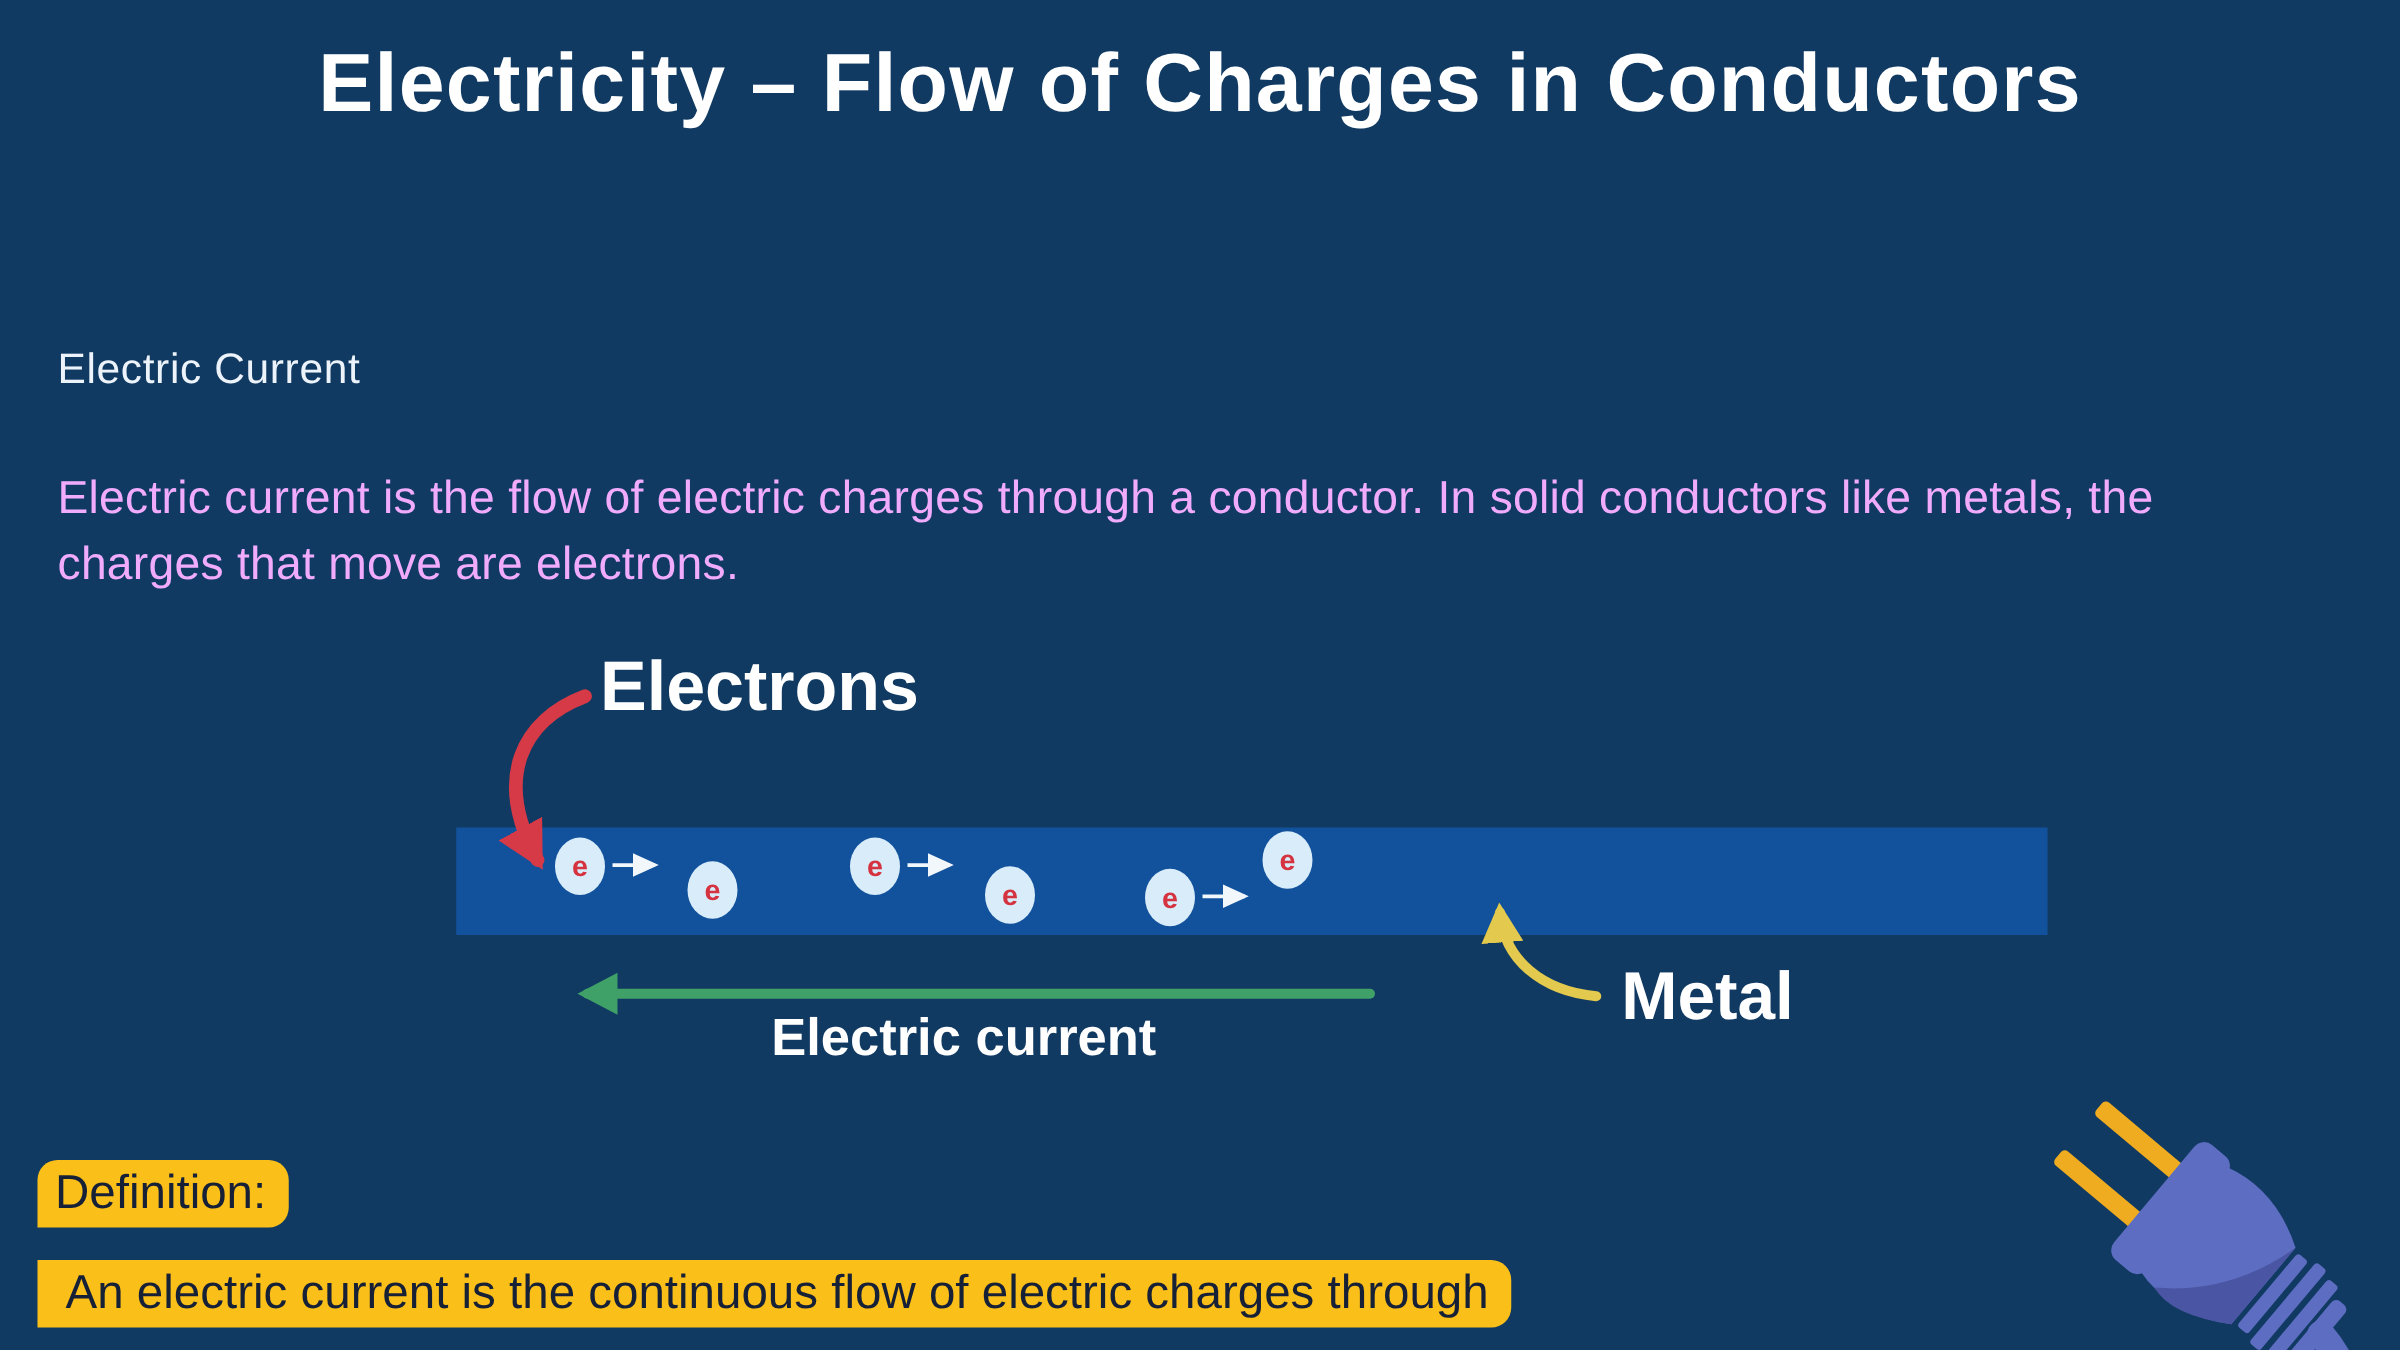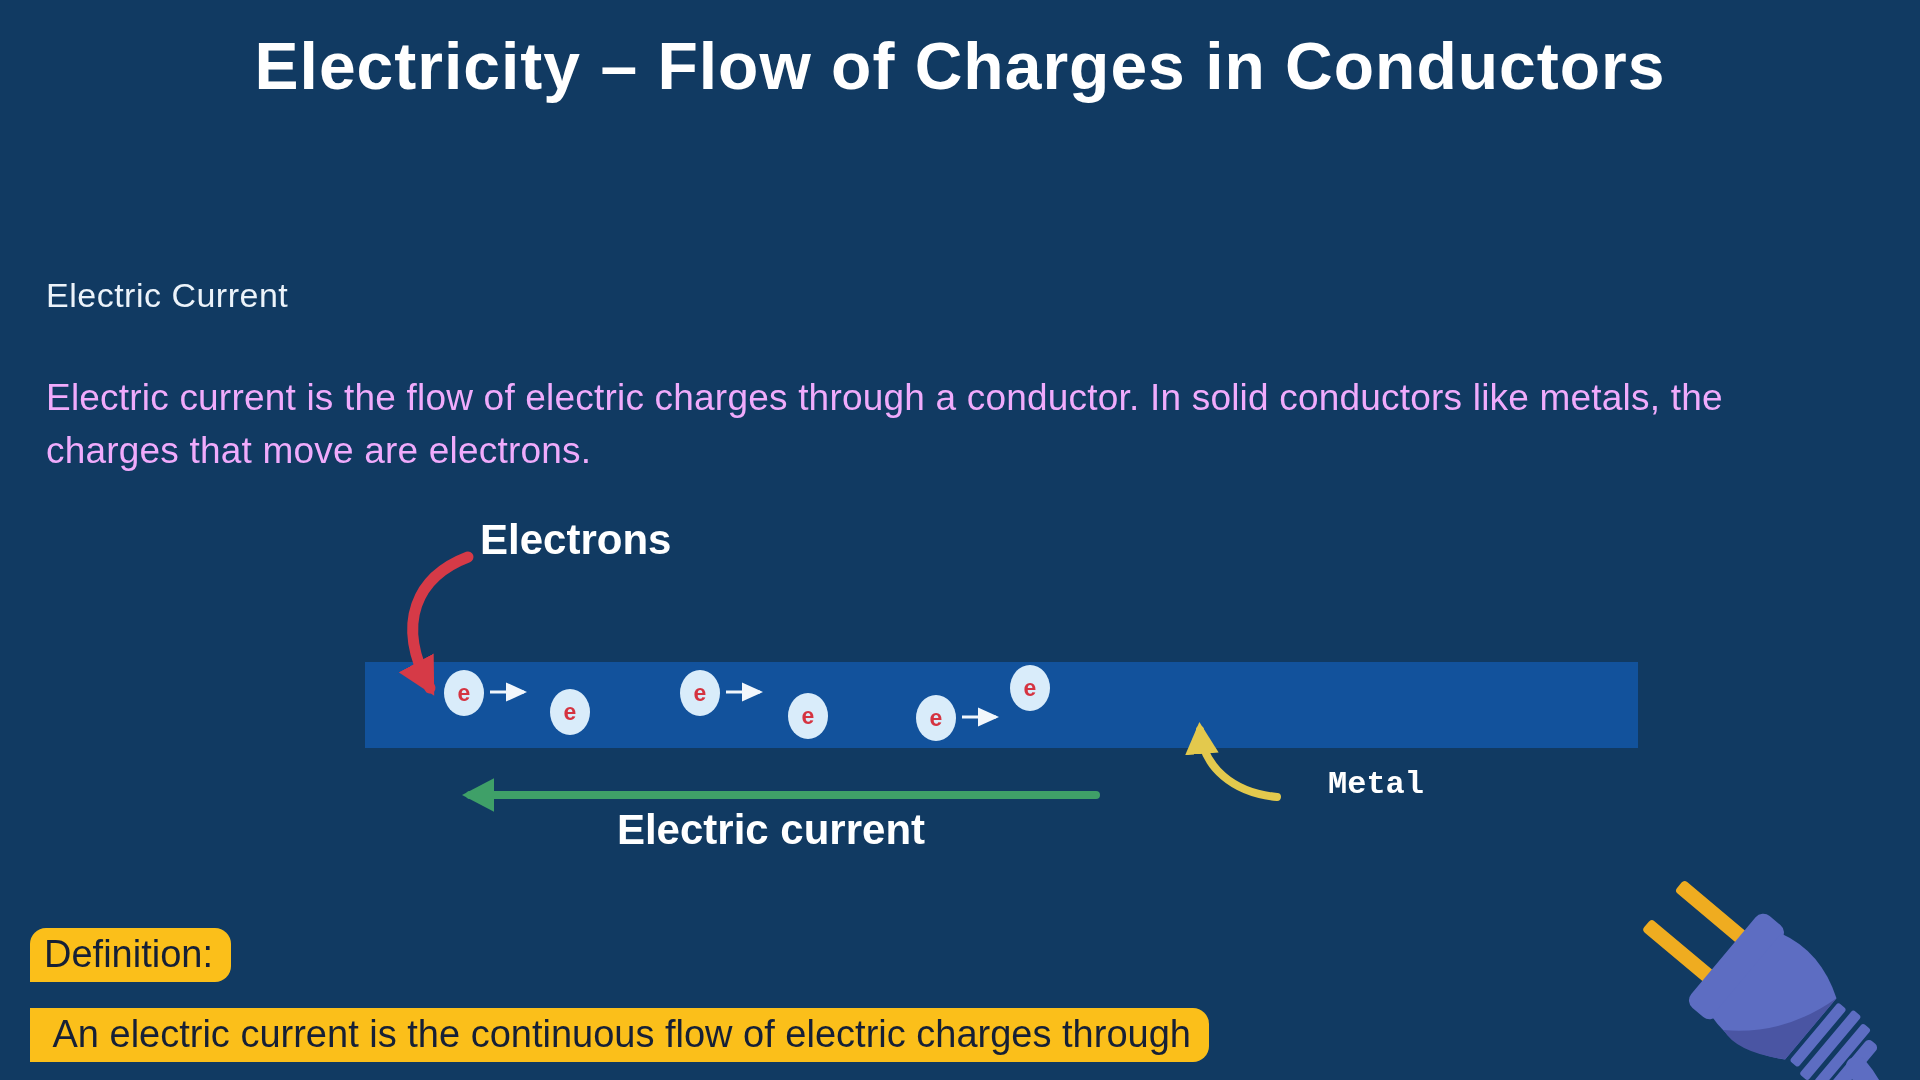--- a/index.html
+++ b/index.html
@@ -16,23 +16,23 @@
   .subtitle{
     position:absolute;left:46px;top:276px;
     color:#ecf3fa;font-size:34px;font-weight:400;letter-spacing:.5px;
   }
   .paragraph{
     position:absolute;left:46px;top:372px;width:1790px;
     color:#f0abfc;font-size:37px;font-weight:400;line-height:1.43;letter-spacing:.2px;
   }
   .diagram-svg{position:absolute;left:0;top:0;width:1920px;height:1080px;}
   .label{position:absolute;color:var(--text,#ffffff);font-weight:700;}
-  .electrons-label{left:480px;top:516px;font-size:42px;}
+  .electrons-label{left:480px;top:516px;font-size:56px;}
   .current-label{left:586px;top:806px;width:370px;text-align:center;font-size:42px;}
-  .metal-label{left:1328px;top:766px;font-size:32px;font-family:Liberation Mono, monospace;}
+  .metal-label{left:1297px;top:766px;font-size:54px;}
   .definition{position:absolute;left:30px;top:902px;}
   .def-line{
     display:block;width:max-content;white-space:pre;
     background:var(--highlight,#fbbf1a);color:var(--highlight_text,#162036);
     font-size:38px;font-weight:400;line-height:52px;padding:0 18px 2px 14px;margin-top:26px;
   }
   .def-line-1{border-radius:16px 16px 16px 0;}
   .def-line-2{border-radius:0 16px 16px 0;}
   .def-line-3{border-radius:0 0 16px 16px;}
   

